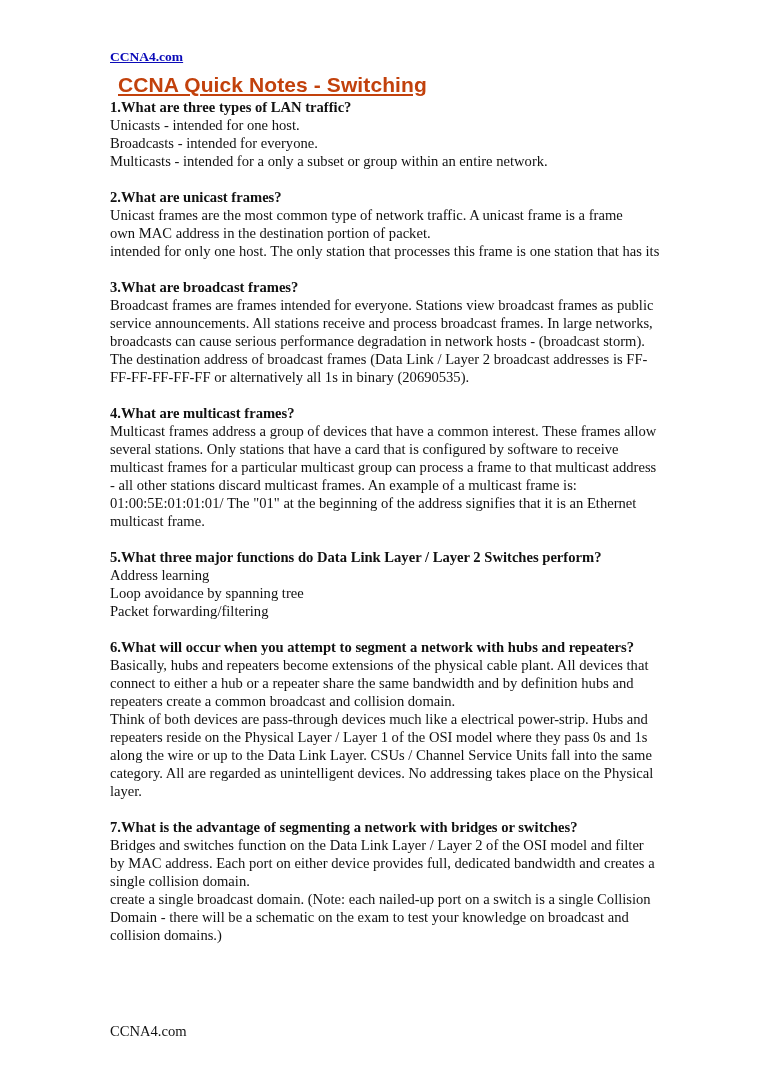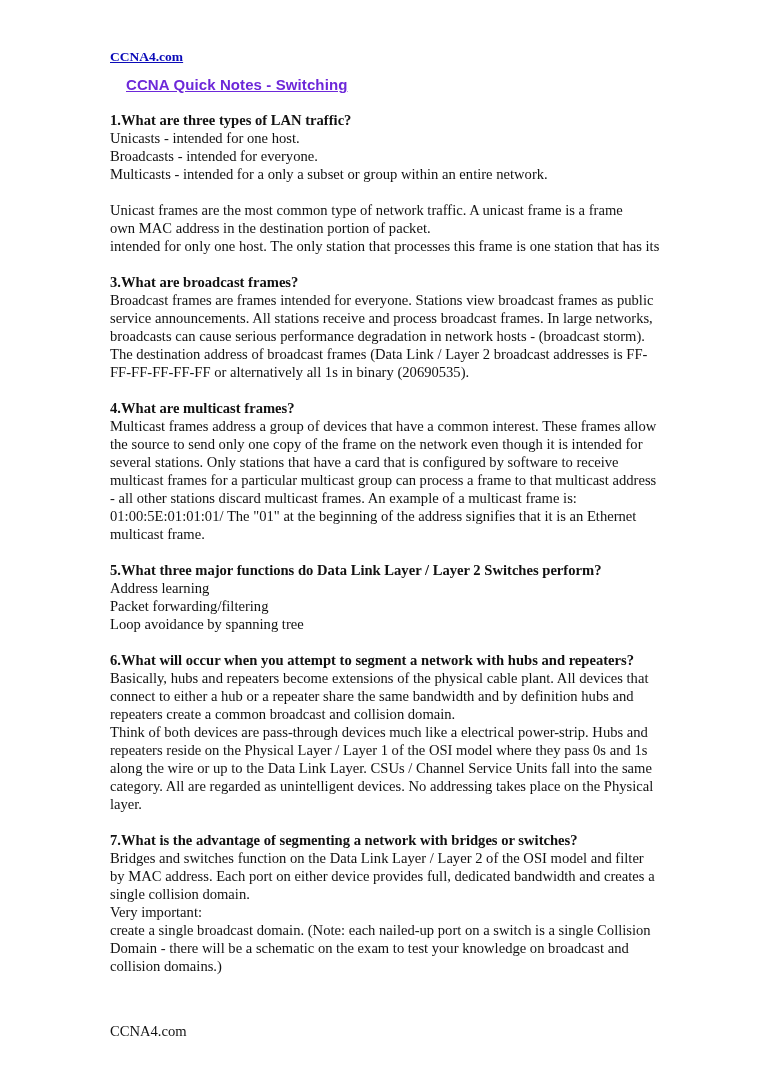--- a/index.html
+++ b/index.html
@@ -9,88 +9,87 @@
       font-family: "Liberation Serif", serif; color: #111111;
       font-size: 14.6px; line-height: 18px;
     }
     .site-link {
       font-family: "Liberation Serif", serif; font-weight: bold;
       font-size: 13.5px; color: #0a0ab8; text-decoration: underline;
       display: block; line-height: 18px; margin-top: -2px;
     }
     .title {
       font-family: "Liberation Sans", sans-serif; font-weight: bold;
-      font-size: 15px; color: #6d28d9; text-decoration: underline;
-      margin: 6px 0 0 16px; line-height: 26px; letter-spacing: 0.1px;
+      font-size: 21px; color: #c2410c; text-decoration: underline;
+      margin: 6px 0 0 8px; line-height: 26px; letter-spacing: 0.1px;
     }
-    .sections { margin-top: 13px; }
+    .sections { }
     .section { margin-bottom: 18px; }
     .q { font-weight: bold; display: block; white-space: nowrap; }
     .line { display: block; white-space: nowrap; }
     .footer { position: absolute; left: 110px; top: 1023px; font-family: "Liberation Serif", serif; font-size: 14.6px; color: #111; }
   </style>
 </head>
 <body>
 
 <div class="page">
   <a class="site-link">CCNA4.com</a>
   <h1 class="title">CCNA Quick Notes - Switching</h1>
   <div class="sections" id="sections">
       <div class="section">
         <span class="q">1.What are three types of LAN traffic?</span>
         <span class="line">Unicasts - intended for one host.</span>
         <span class="line">Broadcasts - intended for everyone.</span>
         <span class="line">Multicasts - intended for a only a subset or group within an entire network.</span>
       </div>
       <div class="section">
+        <span class="q">2.What are unicast frames?</span>
         <span class="line">Unicast frames are the most common type of network traffic. A unicast frame is a frame</span>
         <span class="line">own MAC address in the destination portion of packet.</span>
         <span class="line">intended for only one host. The only station that processes this frame is one station that has its</span>
       </div>
       <div class="section">
         <span class="q">3.What are broadcast frames?</span>
         <span class="line">Broadcast frames are frames intended for everyone. Stations view broadcast frames as public</span>
         <span class="line">service announcements. All stations receive and process broadcast frames. In large networks,</span>
         <span class="line">broadcasts can cause serious performance degradation in network hosts - (broadcast storm).</span>
         <span class="line">The destination address of broadcast frames (Data Link / Layer 2 broadcast addresses is FF-</span>
         <span class="line">FF-FF-FF-FF-FF or alternatively all 1s in binary (20690535).</span>
       </div>
       <div class="section">
         <span class="q">4.What are multicast frames?</span>
         <span class="line">Multicast frames address a group of devices that have a common interest. These frames allow</span>
-        <span class="line">the source to send only one copy of the frame on the network even though it is intended for</span>
         <span class="line">several stations. Only stations that have a card that is configured by software to receive</span>
         <span class="line">multicast frames for a particular multicast group can process a frame to that multicast address</span>
         <span class="line">- all other stations discard multicast frames. An example of a multicast frame is:</span>
         <span class="line">01:00:5E:01:01:01/ The "01" at the beginning of the address signifies that it is an Ethernet</span>
         <span class="line">multicast frame.</span>
       </div>
       <div class="section">
         <span class="q">5.What three major functions do Data Link Layer / Layer 2 Switches perform?</span>
         <span class="line">Address learning</span>
+        <span class="line">Loop avoidance by spanning tree</span>
         <span class="line">Packet forwarding/filtering</span>
-        <span class="line">Loop avoidance by spanning tree</span>
       </div>
       <div class="section">
         <span class="q">6.What will occur when you attempt to segment a network with hubs and repeaters?</span>
         <span class="line">Basically, hubs and repeaters become extensions of the physical cable plant. All devices that</span>
         <span class="line">connect to either a hub or a repeater share the same bandwidth and by definition hubs and</span>
         <span class="line">repeaters create a common broadcast and collision domain.</span>
         <span class="line">Think of both devices are pass-through devices much like a electrical power-strip. Hubs and</span>
         <span class="line">repeaters reside on the Physical Layer / Layer 1 of the OSI model where they pass 0s and 1s</span>
         <span class="line">along the wire or up to the Data Link Layer. CSUs / Channel Service Units fall into the same</span>
         <span class="line">category. All are regarded as unintelligent devices. No addressing takes place on the Physical</span>
         <span class="line">layer.</span>
       </div>
       <div class="section">
         <span class="q">7.What is the advantage of segmenting a network with bridges or switches?</span>
         <span class="line">Bridges and switches function on the Data Link Layer / Layer 2 of the OSI model and filter</span>
         <span class="line">by MAC address. Each port on either device provides full, dedicated bandwidth and creates a</span>
         <span class="line">single collision domain.</span>
-        <span class="line">Very important:</span>
         <span class="line">create a single broadcast domain. (Note: each nailed-up port on a switch is a single Collision</span>
         <span class="line">Domain - there will be a schematic on the exam to test your knowledge on broadcast and</span>
         <span class="line">collision domains.)</span>
       </div>
     </div>
 </div>
 
 <div class="footer">CCNA4.com</div>
 
 </body></html>

